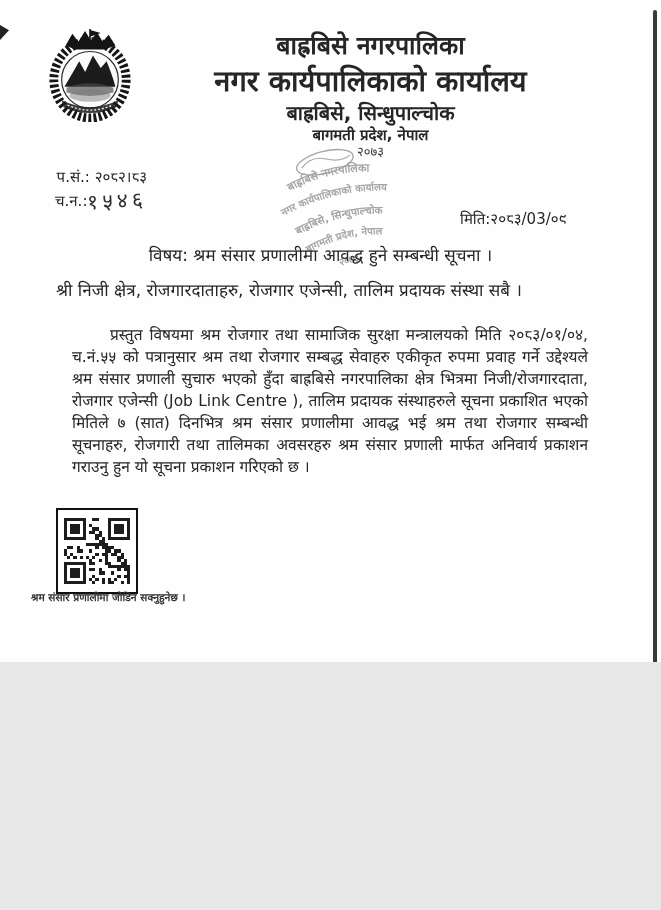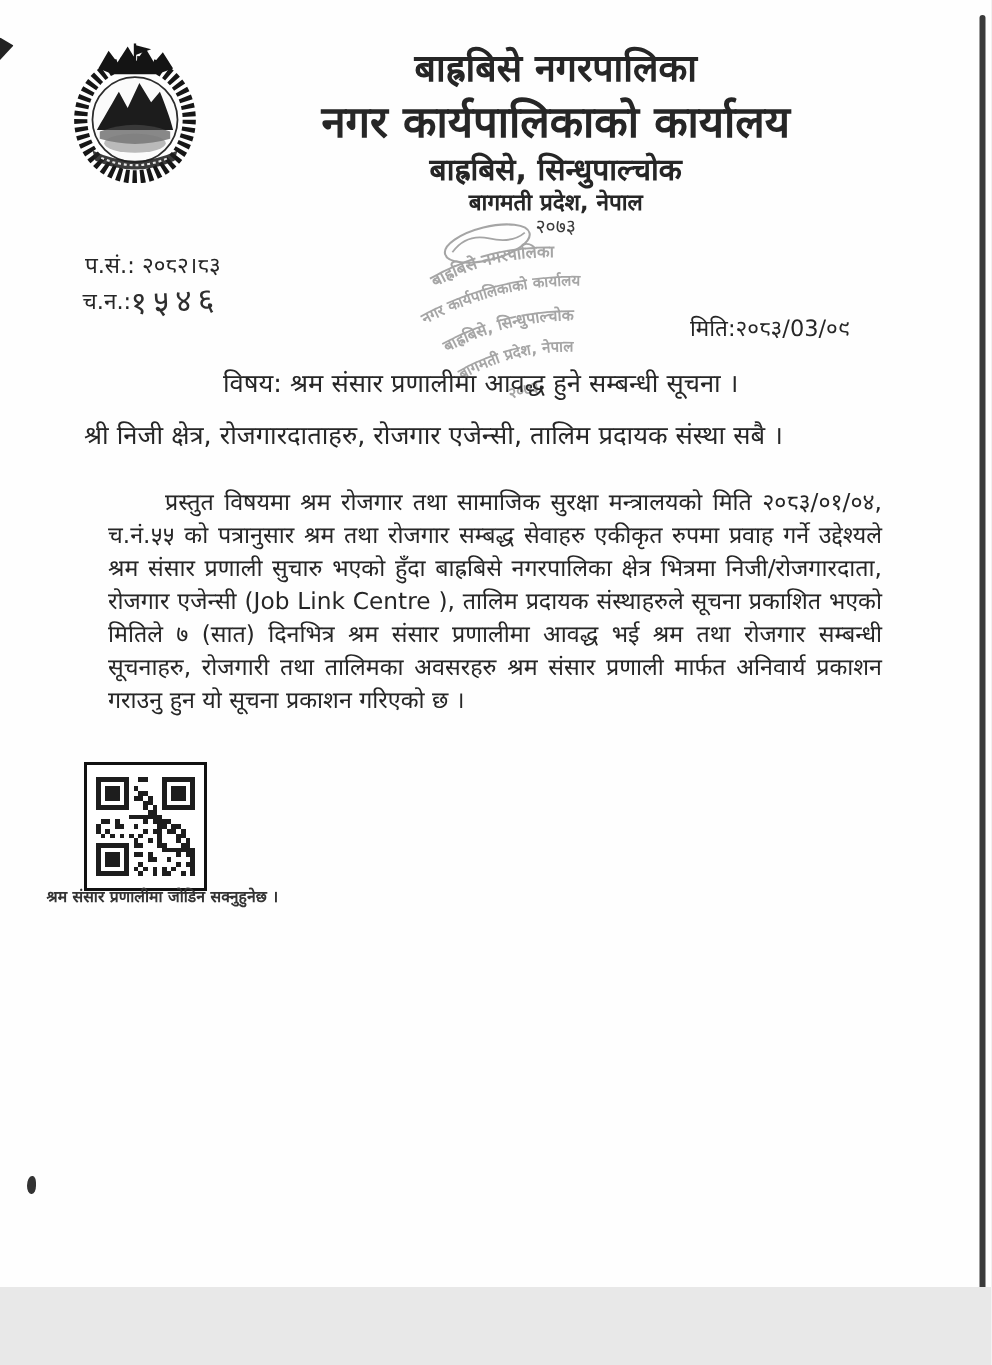--- a/index.html
+++ b/index.html
@@ -1,18 +1,18 @@
 <!DOCTYPE html>
 <html lang="ne"><head>
 <meta charset="utf-8">
 <style>
   html,body{margin:0;padding:0;background:#e8e8e8;}
   .page{
     position:relative;
-    width:661px;height:858px;
+    width:661px;height:662px;
     margin:0 auto;
     background:#fefefe;
     overflow:hidden;
     font-family:"DejaVu Sans","Liberation Sans",sans-serif;
     color:#262626;
   }
   
   .emblem{position:absolute;left:46px;top:28px;width:88px;height:96px;}
   .lh{position:absolute;left:120px;right:40px;top:32px;text-align:center;line-height:1.15;}
   .lh .l1{font-size:25px;font-weight:bold;}

